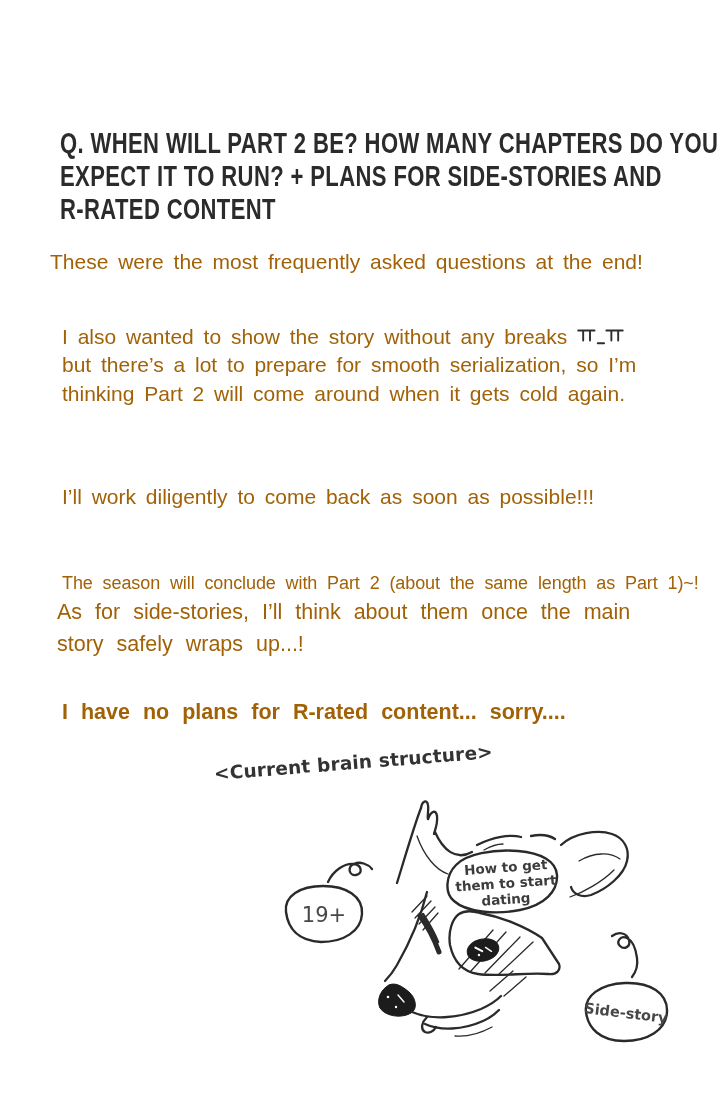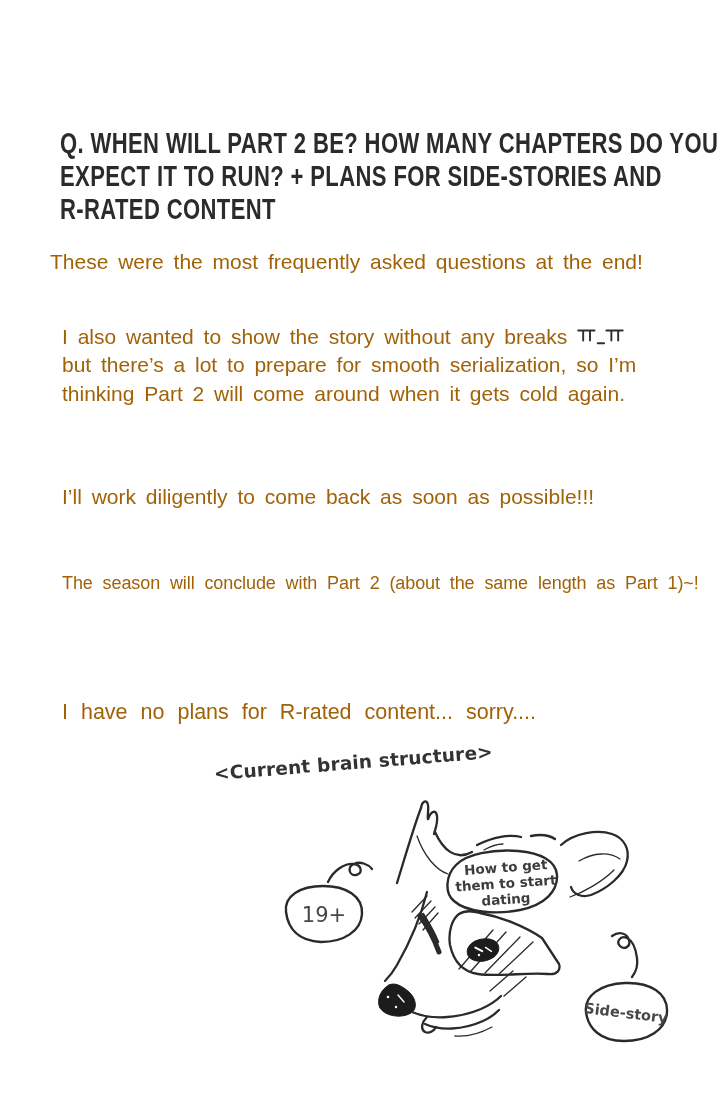--- a/index.html
+++ b/index.html
@@ -17,21 +17,21 @@
   }
   
   .para{position:absolute;color:#a16207;white-space:nowrap;
         font-family:"Liberation Sans",sans-serif;}
   .para .line{white-space:nowrap;}
   .p1{left:50px;top:250px;font-size:21px;word-spacing:4px;}
   .p2{left:62px;top:323px;font-size:21px;line-height:28.3px;word-spacing:4px;}
   .p3{left:62px;top:485px;font-size:21px;word-spacing:4px;}
   .p4{left:62px;top:533px;font-size:18px;word-spacing:5px;letter-spacing:-0.1px;margin-top:40px;}
   .p5{left:57px;top:596px;font-size:21.5px;line-height:32px;word-spacing:7px;}
-  .p6{left:62px;top:700px;font-size:21.5px;word-spacing:7px;}
+  .p6{left:62px;top:700px;font-size:21.5px;word-spacing:7px;font-weight:bold;}
   
   .emoticon{display:inline-block;vertical-align:-2px;margin-left:9px;}
   
   .caption{
     position:absolute;left:214px;top:763px;
     font-family:"DejaVu Sans",sans-serif;font-weight:700;font-size:18.5px;
     color:#333;white-space:nowrap;letter-spacing:0.2px;
     transform:rotate(-4.5deg);transform-origin:0 50%;
   }
   .illustration{position:absolute;left:250px;top:760px;}
@@ -77,20 +77,24 @@
   </div>
 
   <div class="para p3">
     <div class="line">I’ll work diligently to come back as soon as possible!!!</div>
   </div>
 
   <div class="para p4">
     <div class="line">The season will conclude with Part 2 (about the same length as Part 1)~!</div>
   </div>
 
+  <div class="para p5">
+    <div class="line">As for side-stories, I’ll think about them once the main</div>
+    <div class="line">story safely wraps up...!</div>
+  </div>
 
   <div class="para p6">
     <div class="line">I have no plans for R-rated content... sorry....</div>
   </div>
 
   <div class="caption">&lt;Current brain structure&gt;</div>
 
   <svg class="illustration" width="469" height="320" viewBox="0 0 469 320">
 
     <g class="sketch w-main">

